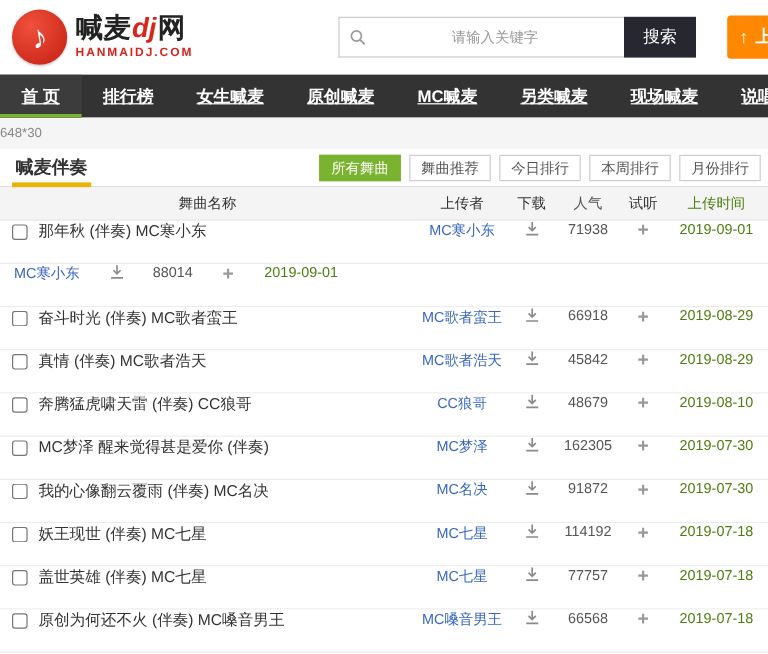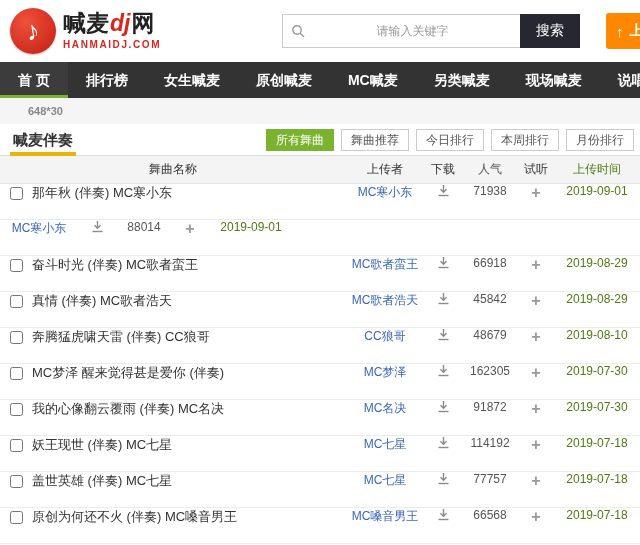--- a/index.html
+++ b/index.html
@@ -38,26 +38,27 @@
     background:#ff8800; color:#fff; display:flex; align-items:center; gap:6px;
     padding-left:10px; font-size:14px; font-weight:bold; border-radius:3px;
     cursor:pointer; white-space:nowrap;
   }
   .upload-btn .up-icon { font-size:15px; }
   
   .nav { height:36px; background:#333; display:flex; align-items:stretch; white-space:nowrap; }
   .nav-item {
     line-height:36px; padding:0 18px; color:#fff; font-size:14px; font-weight:bold;
     cursor:pointer;
+    text-decoration:underline;
   }
   .nav-item.active { background:#3c3c3c; box-shadow:inset 0 -3px 0 #7ab32e; }
   
   .ad-strip {
     height:26px; background:#f5f5f5; display:flex; align-items:center;
-    padding-left:28px; font-size:11px; color:#888;font-weight:bold;
+    padding-left:0; font-size:11px; color:#888;
   }
   
   .section-head { height:32px; display:flex; align-items:center; border-bottom:1px solid #ddd; background:#fff; }
   .section-title {
     margin-left:10px; height:32px; line-height:32px; font-size:15px; font-weight:bold;
     color:#333; border-bottom:4px solid #eab308; margin-bottom:-1px; padding:0 3px;
   }
   .tabs { margin-left:auto; margin-right:6px; display:flex; gap:7px; align-items:center; }
   .tab {
     font-size:12px; line-height:20px; padding:0 9px; border:1px solid #ccc;

